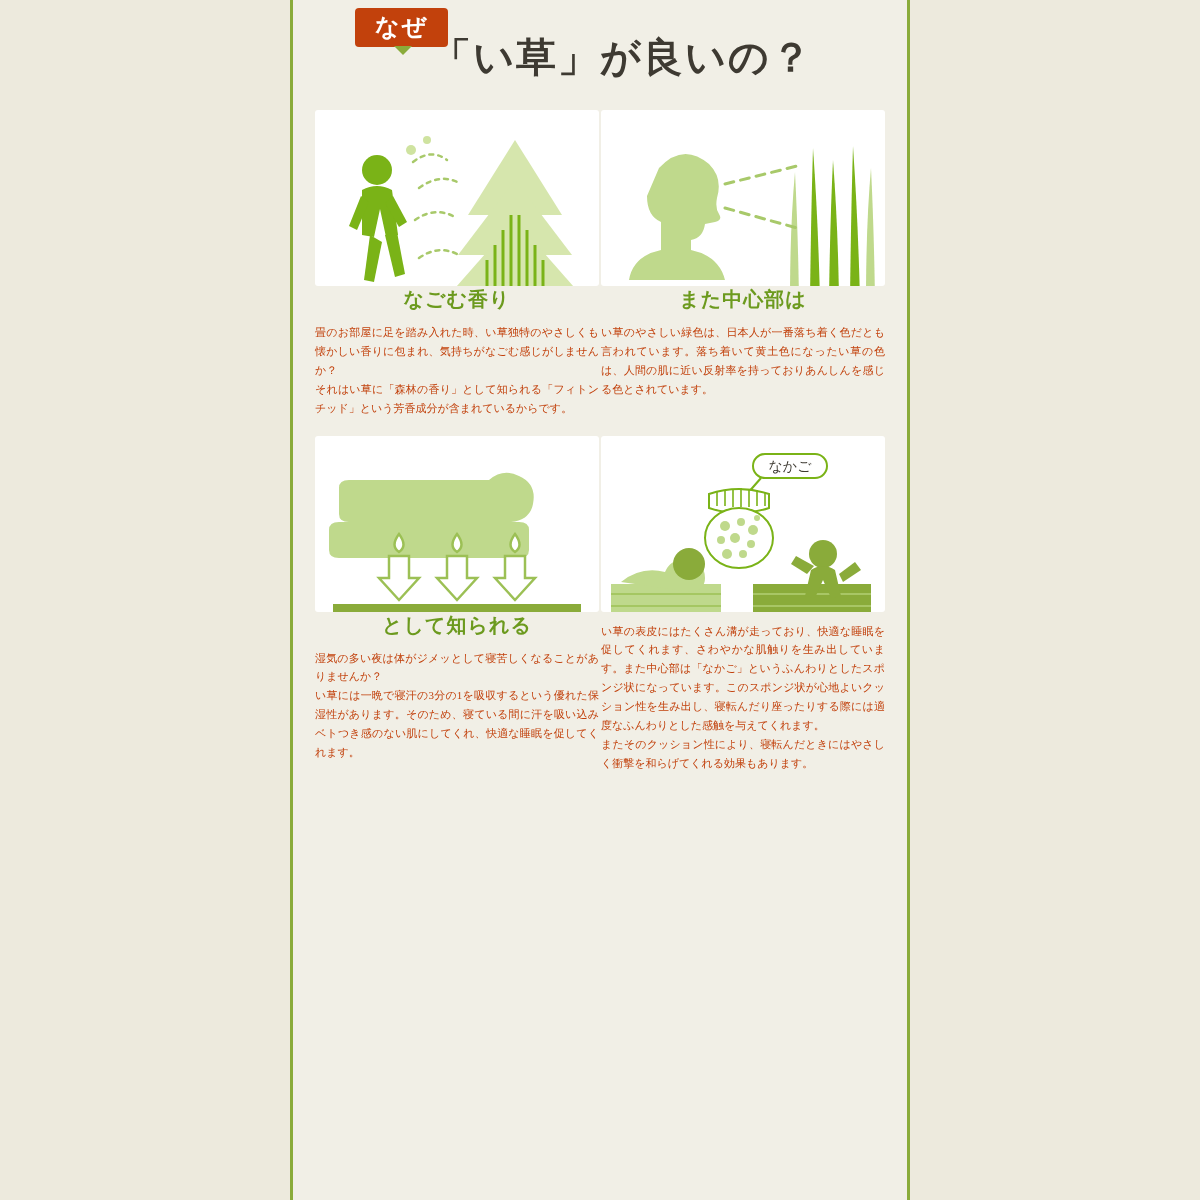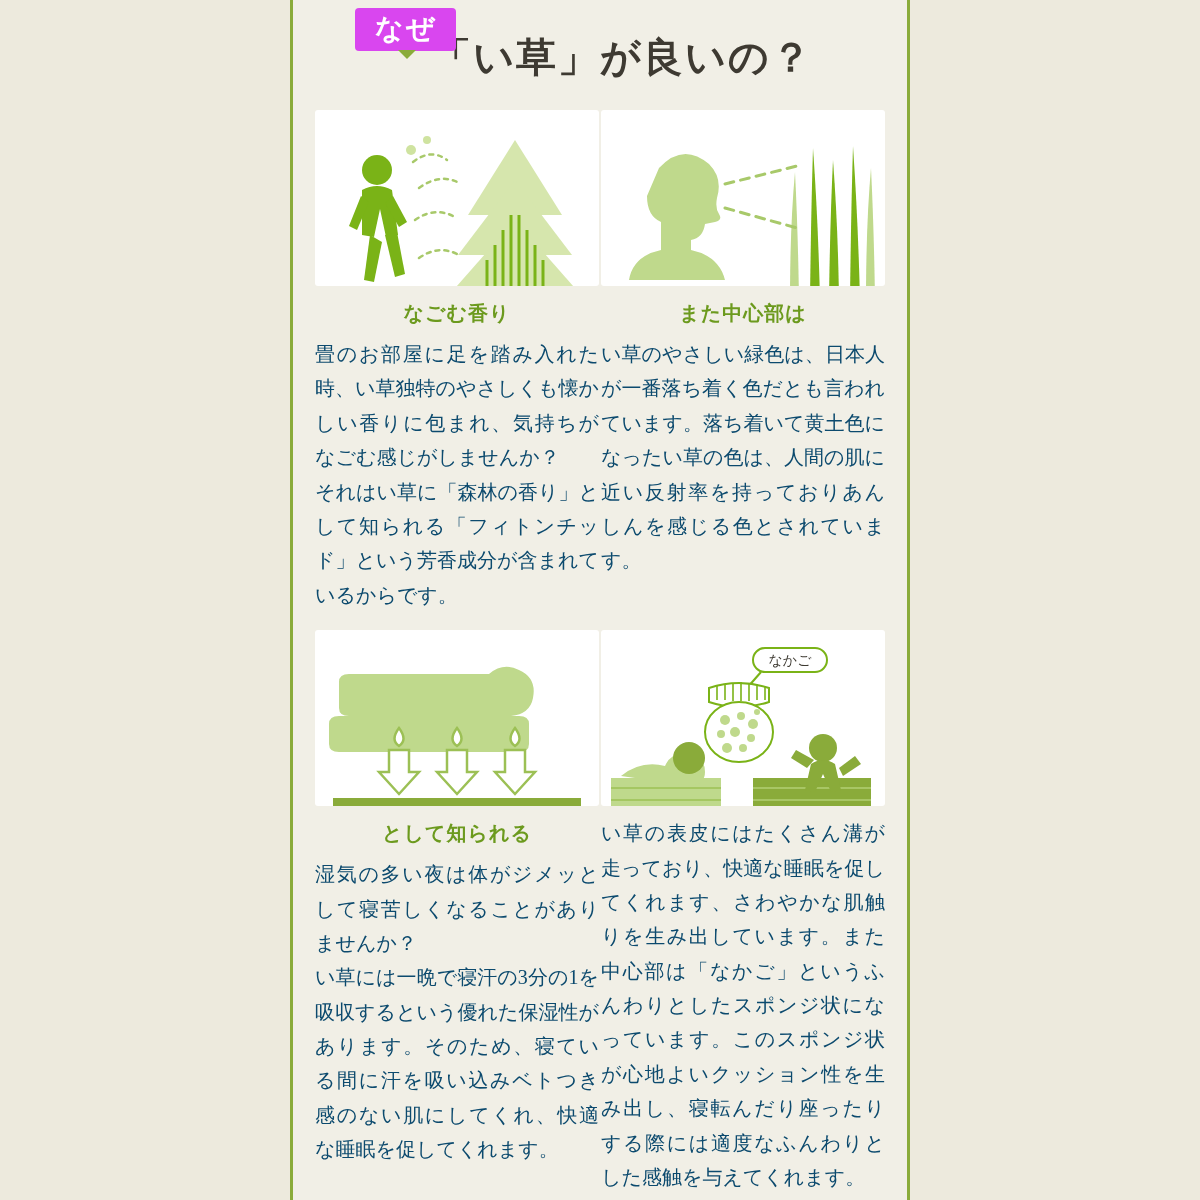--- a/index.html
+++ b/index.html
@@ -51,23 +51,23 @@
   
   .heading {
     position: relative;
     padding-top: 6px;
     text-align: center;
   }
   .tag {
     position: absolute;
     left: 62px;
     top: 8px;
-    background: #d946ef;
+    background: #c2410c;
     color: #ffffff;
-    font-size: 28px;
+    font-size: 24px;
     font-weight: bold;
     letter-spacing: 2px;
     padding: 7px 20px 8px 20px;
     border-radius: 4px;
     line-height: 1;
   }
   .tag .tail {
     position: absolute;
     left: 50%;
     bottom: -8px;
@@ -104,33 +104,32 @@
   }
   .thumb {
     width: 284px;
     height: 176px;
     background: #ffffff;
     border-radius: 3px;
     position: relative;
     overflow: hidden;
   }
   .block-title {
-    margin-top: 14px;
     text-align: center;
     font-size: 20px;
     font-weight: bold;
     color: #6c9a1e;
     letter-spacing: 1px;
     font-family: "Liberation Serif", serif;
   }
   .block-body {
     margin-top: 10px;
-    font-size: 20px;
+    font-size: 11px;
     line-height: 1.72;
-    color: #0c4a6e;
+    color: #c2410c;
     text-align: justify;
     font-family: "Liberation Serif", serif;
     white-space: pre-line;
   }
   .green-dark { fill: #7ab317; }
   .green-mid  { fill: #bfd98c; }
   .green-pale { fill: #d6e6ad; }
   .green-line { stroke: #a8c96a; }
 </style>
 </head>

